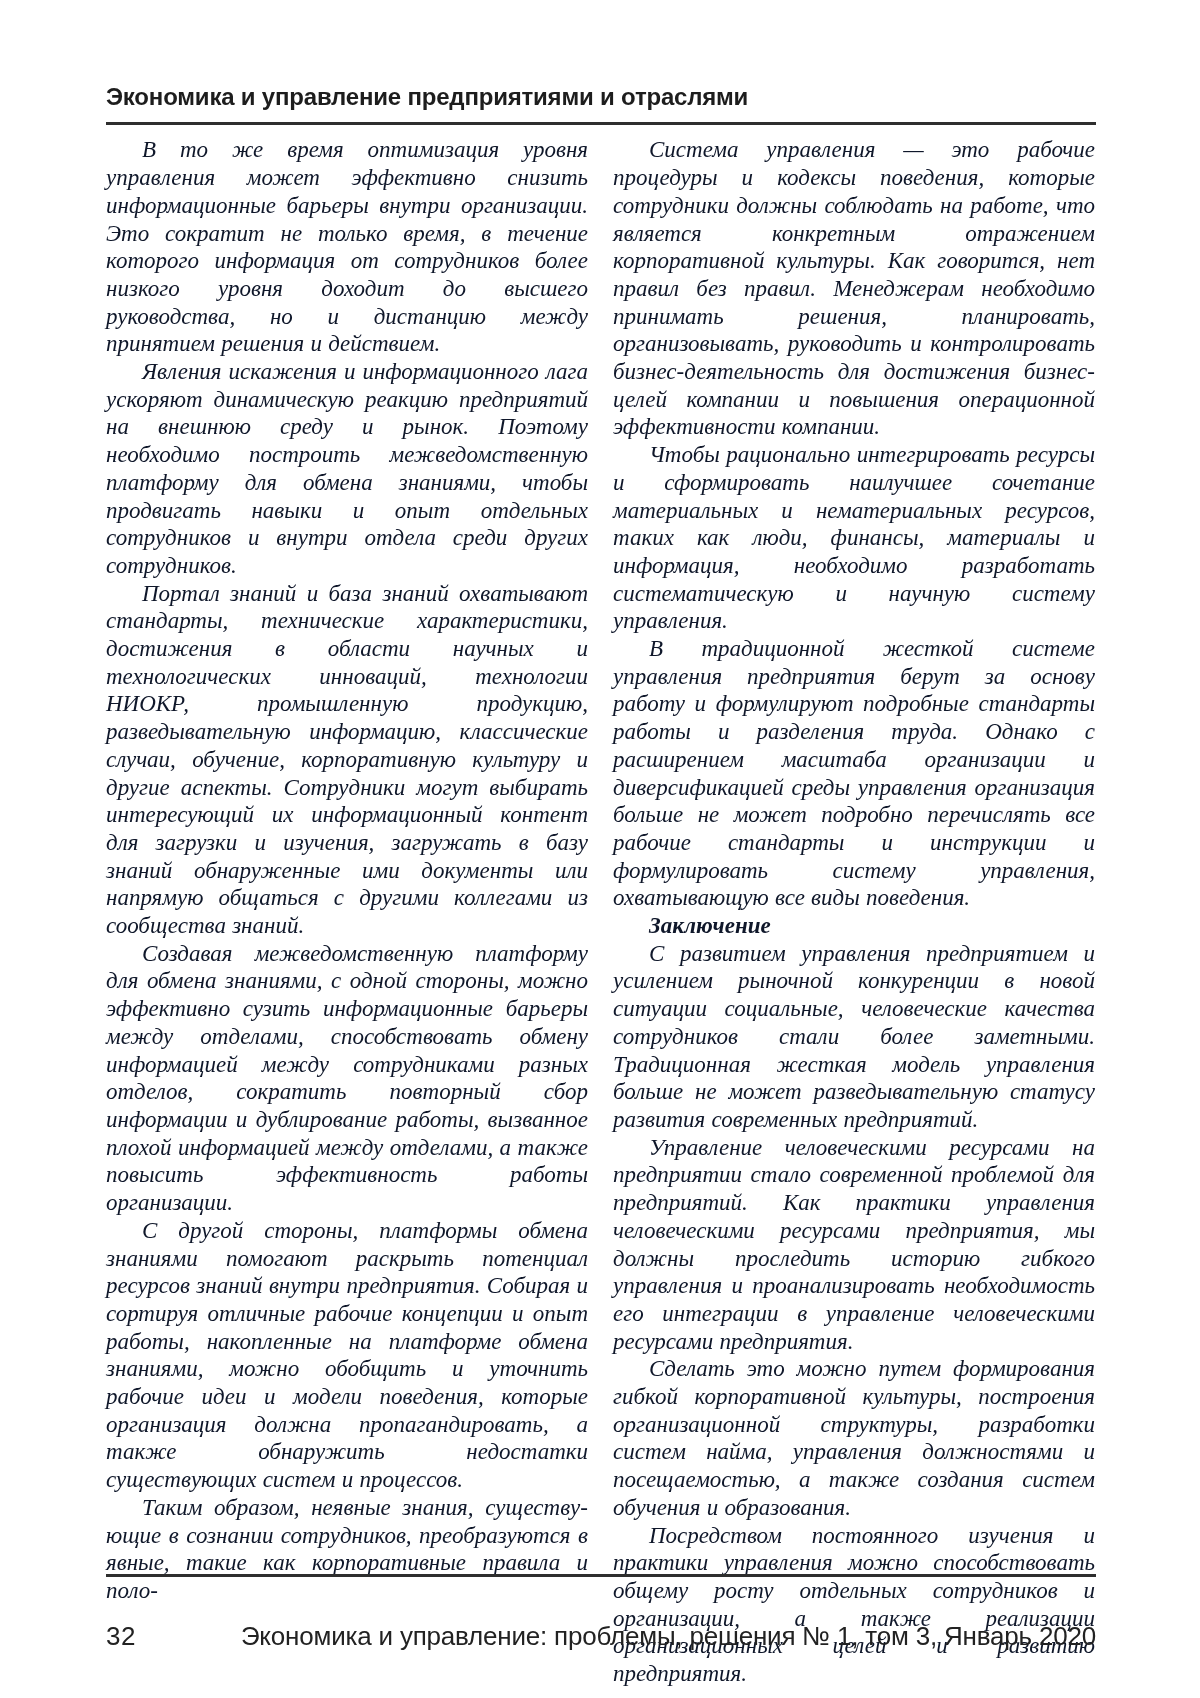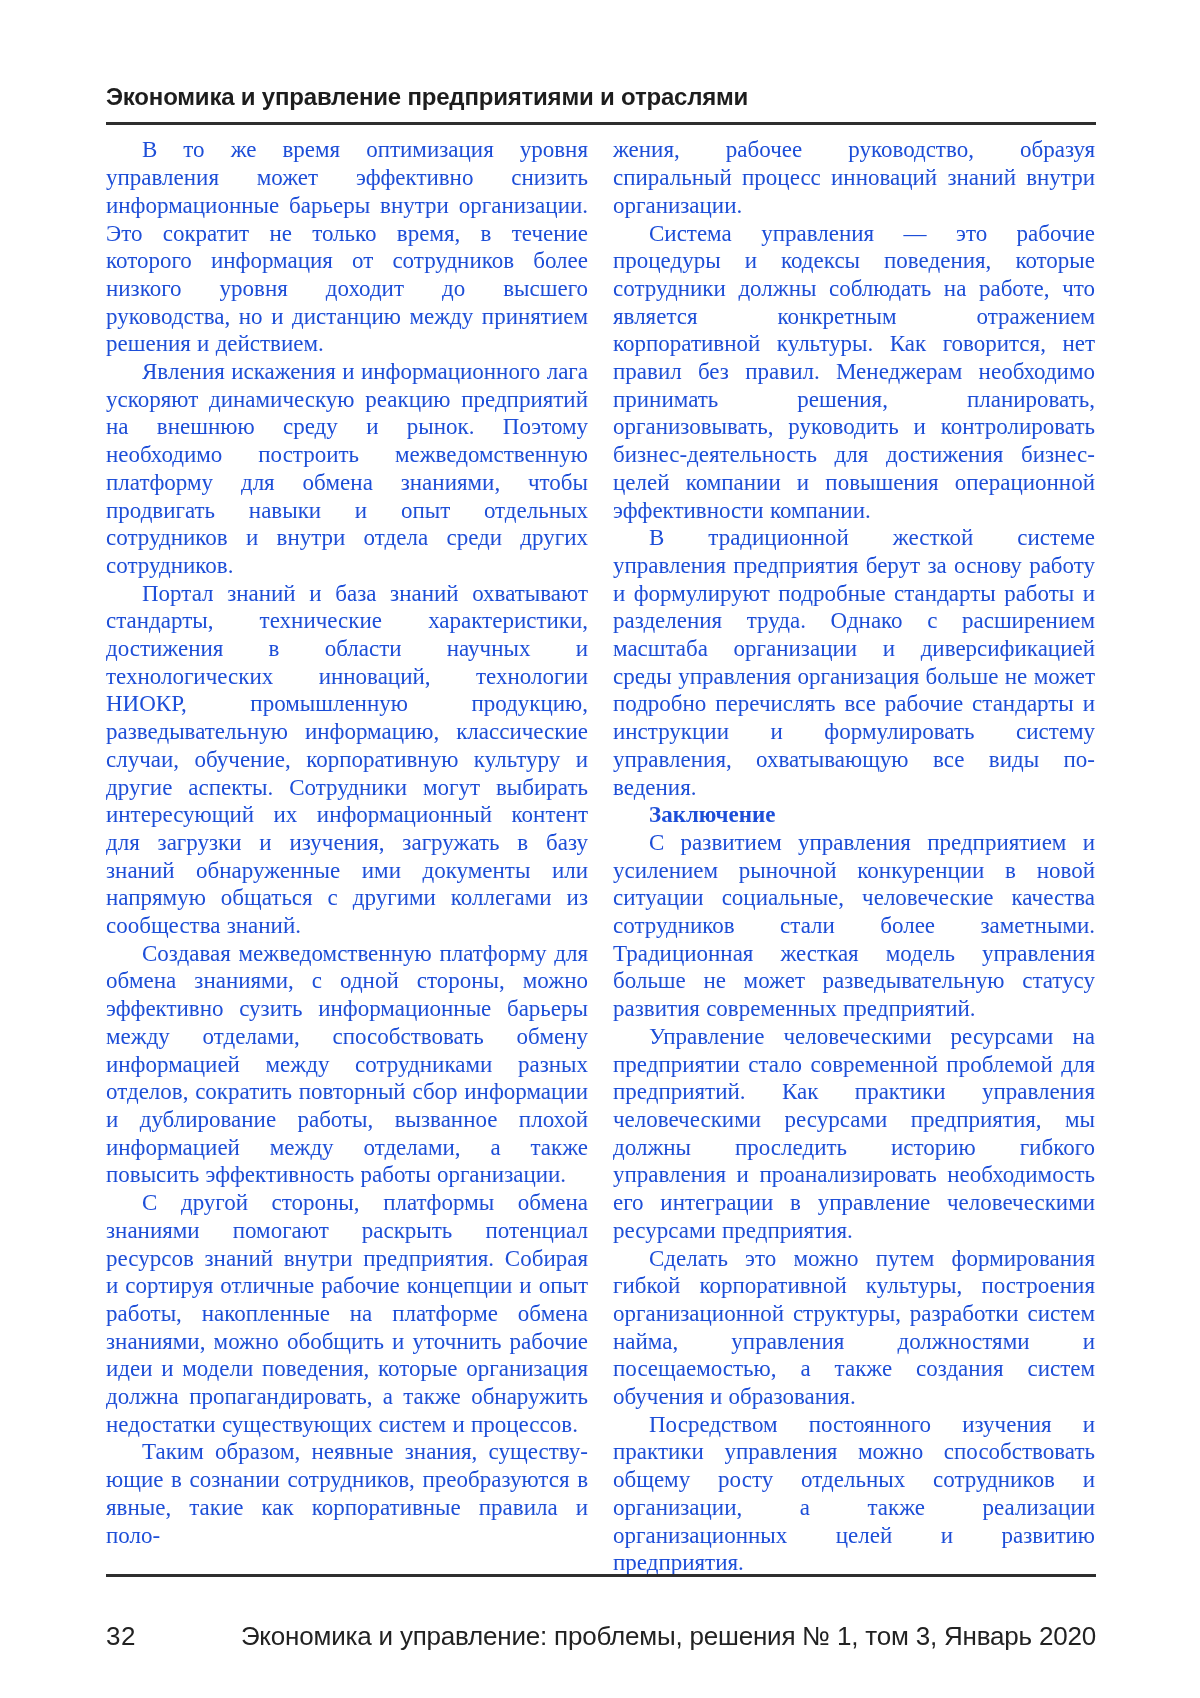--- a/index.html
+++ b/index.html
@@ -34,24 +34,25 @@
     width: 482px;
     flex: 0 0 482px;
   }
   .para {
     margin: 0;
     font-family: "Liberation Serif", serif;
     font-size: 23px;
     line-height: 27.7px;
     text-align: justify;
     text-indent: 36px;
-    color: #1d4ed8;
+    color: #0f172a;
     hyphens: manual;
     -webkit-hyphens: manual;
     word-spacing: 0.5px;
+    font-style: italic;
   }
   .para.no-indent { text-indent: 0; }
   .para.bold { font-weight: bold; }
   .footer {
     position: absolute;
     top: 1574px;
     left: 106px;
     width: 990px;
   }
   .footer-rule {
@@ -85,22 +86,22 @@
     <div class="col">
       <p class="para">В то же время оптимизация уровня управления может эффективно снизить информационные ба­рьеры внутри организации. Это сократит не только время, в течение которого информация от сотруд­ников более низкого уровня доходит до высшего руководства, но и дистанцию между принятием решения и действием.</p>
       <p class="para">Явления искажения и информационного лага ускоряют динамическую реакцию предприятий на внешнюю среду и рынок. Поэтому необходимо построить межведомственную платформу для об­мена знаниями, чтобы продвигать навыки и опыт отдельных сотрудников и внутри отдела среди дру­гих сотрудников.</p>
       <p class="para">Портал знаний и база знаний охватывают стан­дарты, технические характеристики, достижения в области научных и технологических инноваций, технологии НИОКР, промышленную продукцию, разведывательную информацию, классические слу­чаи, обучение, корпоративную культуру и другие аспекты. Сотрудники могут выбирать интересу­ющий их информационный контент для загрузки и изучения, загружать в базу знаний обнаруженные ими документы или напрямую общаться с другими коллегами из сообщества знаний.</p>
       <p class="para">Создавая межведомственную платформу для обмена знаниями, с одной стороны, можно эффек­тивно сузить информационные барьеры между отделами, способствовать обмену информацией между сотрудниками разных отделов, сократить повторный сбор информации и дублирование ра­боты, вызванное плохой информацией между от­делами, а также повысить эффективность работы организации.</p>
       <p class="para">С другой стороны, платформы обмена знания­ми помогают раскрыть потенциал ресурсов знаний внутри предприятия. Собирая и сортируя отличные рабочие концепции и опыт работы, накопленные на платформе обмена знаниями, можно обобщить и уточнить рабочие идеи и модели поведения, которые организация должна пропагандировать, а также обнаружить недостатки существующих систем и процессов.</p>
       <p class="para">Таким образом, неявные знания, существу­ющие в сознании сотрудников, преобразуются в явные, такие как корпоративные правила и поло-</p>
     </div>
 
     <div class="col">
-      <p class="para no-indent">жения, рабочее руководство, образуя спиральный процесс инноваций знаний внутри организации.</p>
       <p class="para">Система управления — это рабочие процедуры и кодексы поведения, которые сотрудники должны соблюдать на работе, что является конкретным от­ражением корпоративной культуры. Как говорится, нет правил без правил. Менеджерам необходимо принимать решения, планировать, организовывать, руководить и контролировать бизнес-деятельность для достижения бизнес-целей компании и повы­шения операционной эффективности компании.</p>
+      <p class="para">Чтобы рационально интегрировать ресурсы и сформировать наилучшее сочетание материаль­ных и нематериальных ресурсов, таких как люди, финансы, материалы и информация, необходимо разработать систематическую и научную систему управления.</p>
       <p class="para">В традиционной жесткой системе управления предприятия берут за основу работу и формули­руют подробные стандарты работы и разделения труда. Однако с расширением масштаба организа­ции и диверсификацией среды управления органи­зация больше не может подробно перечислять все рабочие стандарты и инструкции и формулировать систему управления, охватывающую все виды по­ведения.</p>
       <p class="para bold">Заключение</p>
       <p class="para">С развитием управления предприятием и усилением рыночной конкуренции в новой ситуации социальные, человеческие качества со­трудников стали более заметными. Традиционная жесткая модель управления больше не может разведывательную статусу развития современных предприятий.</p>
       <p class="para">Управление человеческими ресурсами на пред­приятии стало современной проблемой для пред­приятий. Как практики управления человеческими ресурсами предприятия, мы должны проследить историю гибкого управления и проанализировать необходимость его интеграции в управление чело­веческими ресурсами предприятия.</p>
       <p class="para">Сделать это можно путем формирования гиб­кой корпоративной культуры, построения органи­зационной структуры, разработки систем найма, управления должностями и посещаемостью, а так­же создания систем обучения и образования.</p>
       <p class="para">Посредством постоянного изучения и практи­ки управления можно способствовать общему ро­сту отдельных сотрудников и организации, а также реализации организационных целей и развитию предприятия.</p>
     </div>
 
   </div>
 

